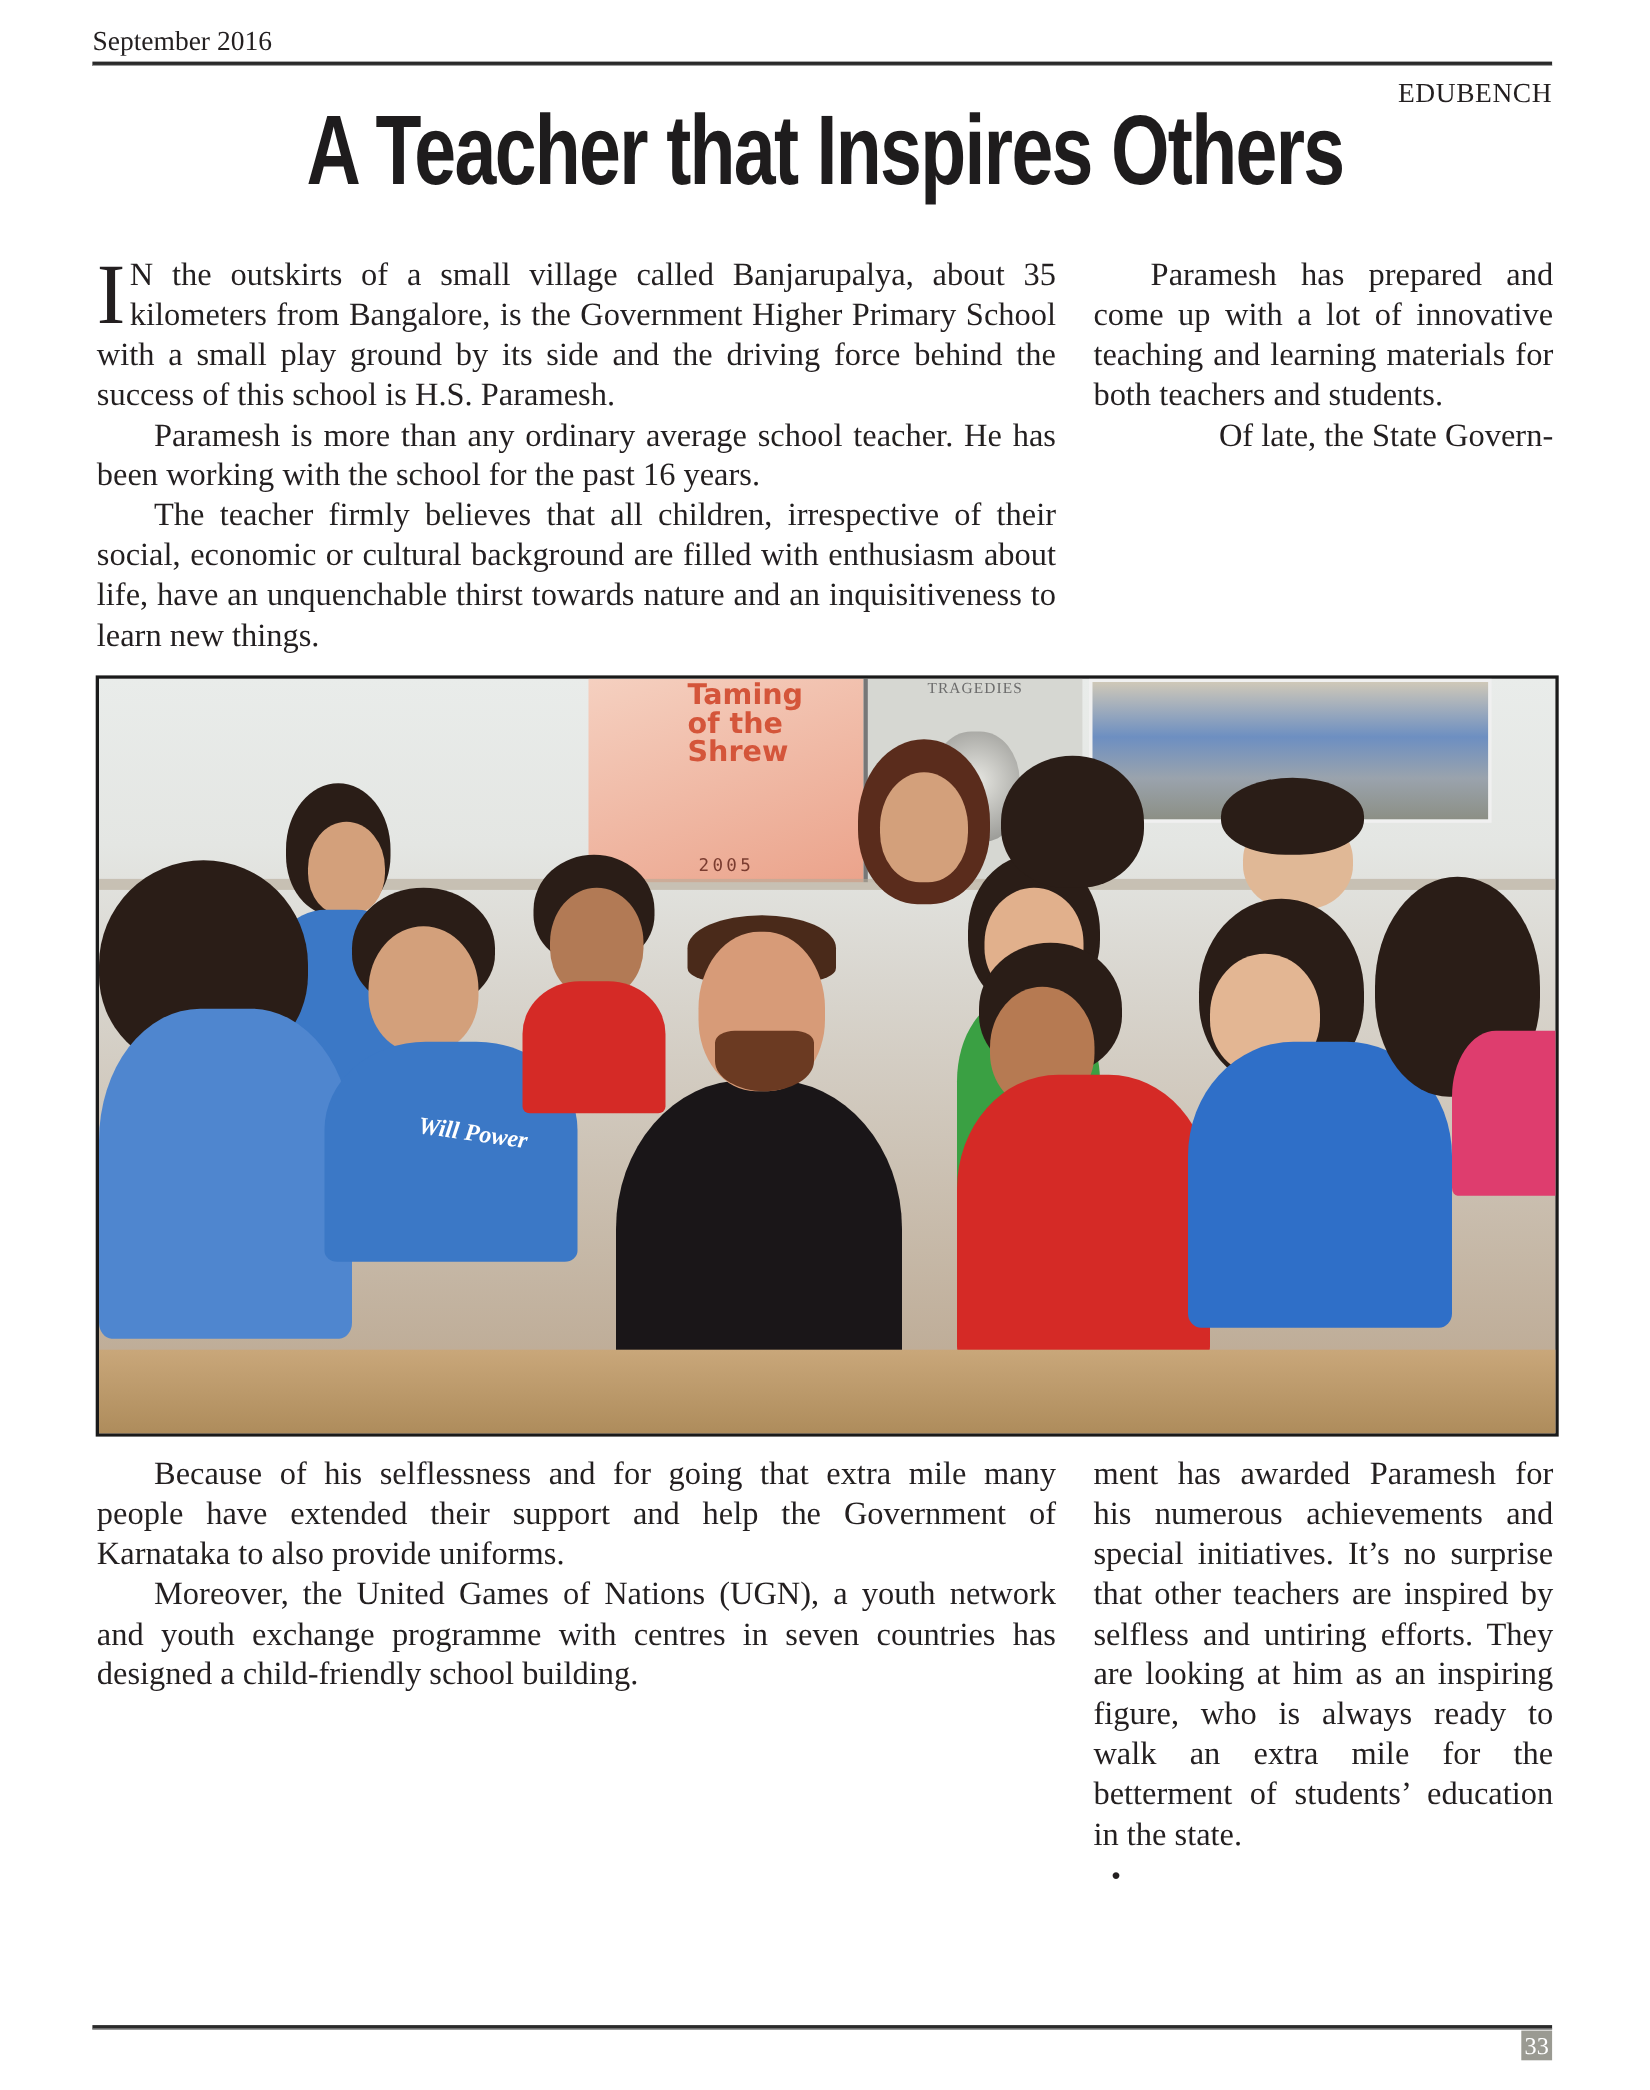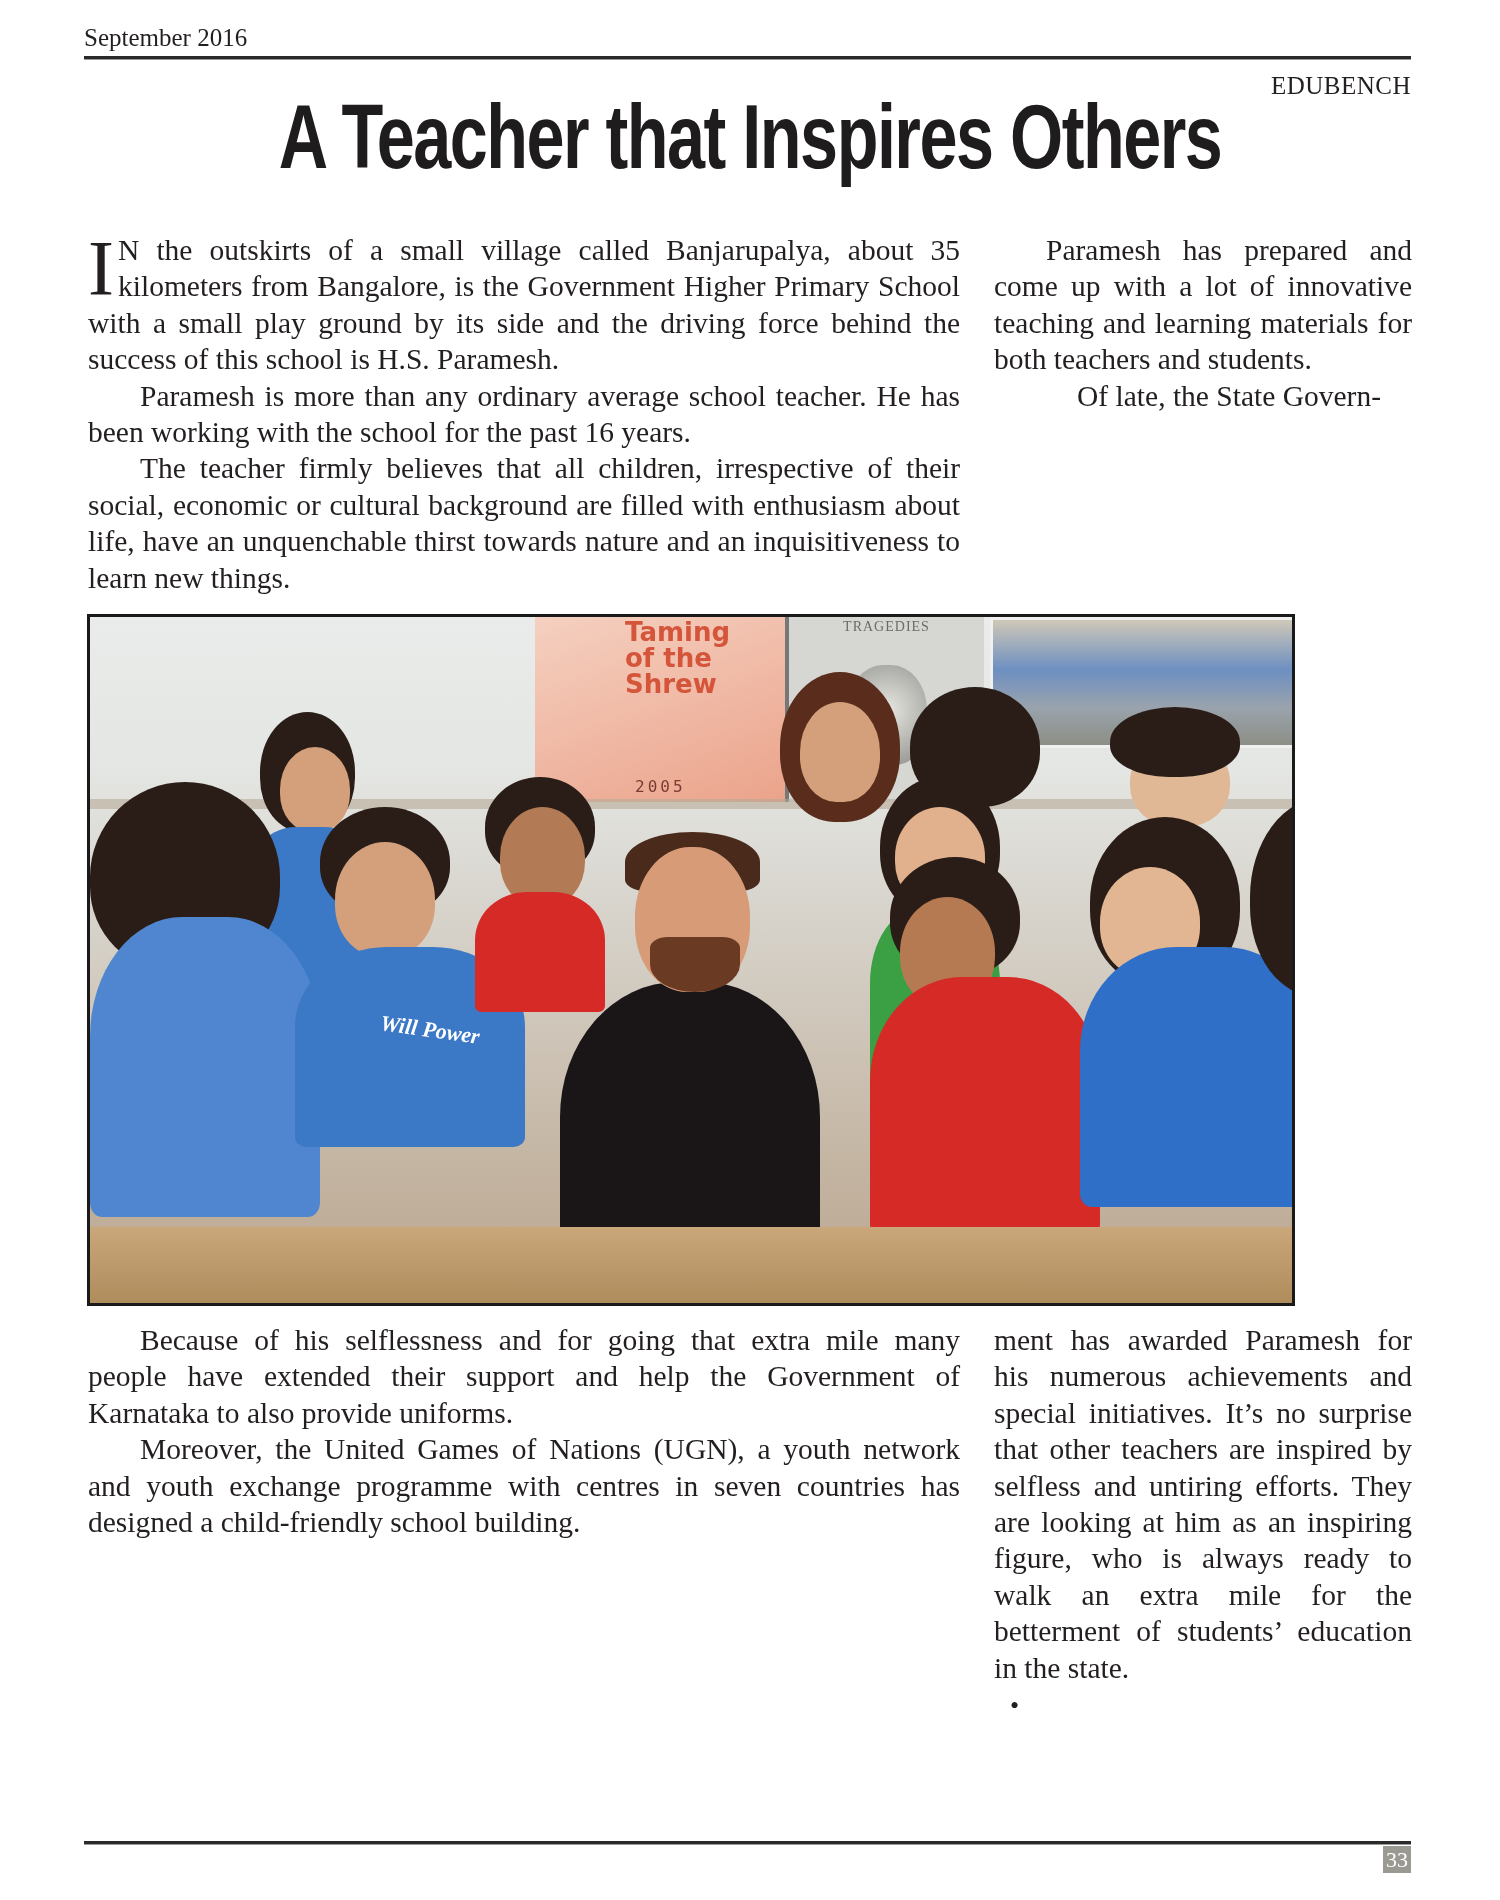--- a/index.html
+++ b/index.html
@@ -29,21 +29,21 @@
   .col-tl { left: 88px; top: 232px; width: 872px; }
   .col-tr { left: 994px; top: 232px; width: 418px; }
   .col-bl { left: 88px; top: 1322px; width: 872px; }
   .col-br { left: 994px; top: 1322px; width: 418px; }
   .dropcap {
     float: left; font-size: 78px; line-height: 60px; margin: 4px 4px 0 0; padding-top: 2px;
   }
   .bullet { margin-top: 2px; padding-left: 16px; font-size: 26px; line-height: 36px; }
   
   .photo {
-    position: absolute; left: 87px; top: 614px; width: 1208px; height: 692px;
+    position: absolute; left: 87px; top: 614px; width: 1330px; height: 692px;
     border: 3px solid #1a1a1a; box-sizing: border-box; overflow: hidden;
     background: linear-gradient(180deg, #e9ecea 0%, #e4e6e3 22%, #d9d6cf 40%, #b9a48c 100%);
   }
   .ph { position: absolute; }
   .poster-shrew { left: 445px; top: 0; width: 250px; height: 185px;
     background: linear-gradient(160deg, #f5d0c0, #eba38b); border-right: 4px solid #777; }
   .poster-shrew .t { position: absolute; left: 90px; top: 2px; width: 120px;
     font-family: "DejaVu Sans", sans-serif; font-weight: bold; color: #d4553a; font-size: 26px; line-height: 26px; }
   .poster-shrew .d { position: absolute; left: 100px; top: 160px; font-family: "DejaVu Sans Mono", monospace; color: #7a3c30; font-size: 16px; letter-spacing: 3px; }
   .poster-shakes { left: 699px; top: 0; width: 195px; height: 185px; background: #d6d7d2; }
@@ -89,21 +89,21 @@
 <h1 class="title" style="margin:0;">A Teacher that Inspires Others</h1>
 
 <div class="col col-tl">
   <p class="noindent"><span class="dropcap">I</span><span>N the outskirts of a small village called Banjarupalya, about 35 kilometers from Bangalore, is the Government Higher Pri­mary School with a small play ground by its side and the driving force behind the success of this school is H.S. Paramesh.</span></p>
   <p>Paramesh is more than any ordinary average school teacher. He has been working with the school for the past 16 years.</p>
   <p>The teacher firmly believes that all children, irrespective of their social, economic or cultural background are filled with en­thusiasm about life, have an unquenchable thirst towards nature and an inquisitiveness to learn new things.</p>
 </div>
 
 <div class="col col-tr">
   <p>Paramesh has prepared and come up with a lot of in­novative teaching and learning materials for both teachers and students.</p>
-  <p style="text-align:center;">Of late, the State Govern-</p>
+  <p style="text-align:right;">Of late, the State Govern-</p>
 </div>
 
 <div class="photo">
   <div class="ph poster-shrew">
     <div class="t">Taming of the Shrew</div>
     <div class="d">2005</div>
   </div>
   <div class="ph poster-shakes">
     <div class="t">TRAGEDIES</div>
     <div class="face"></div>

